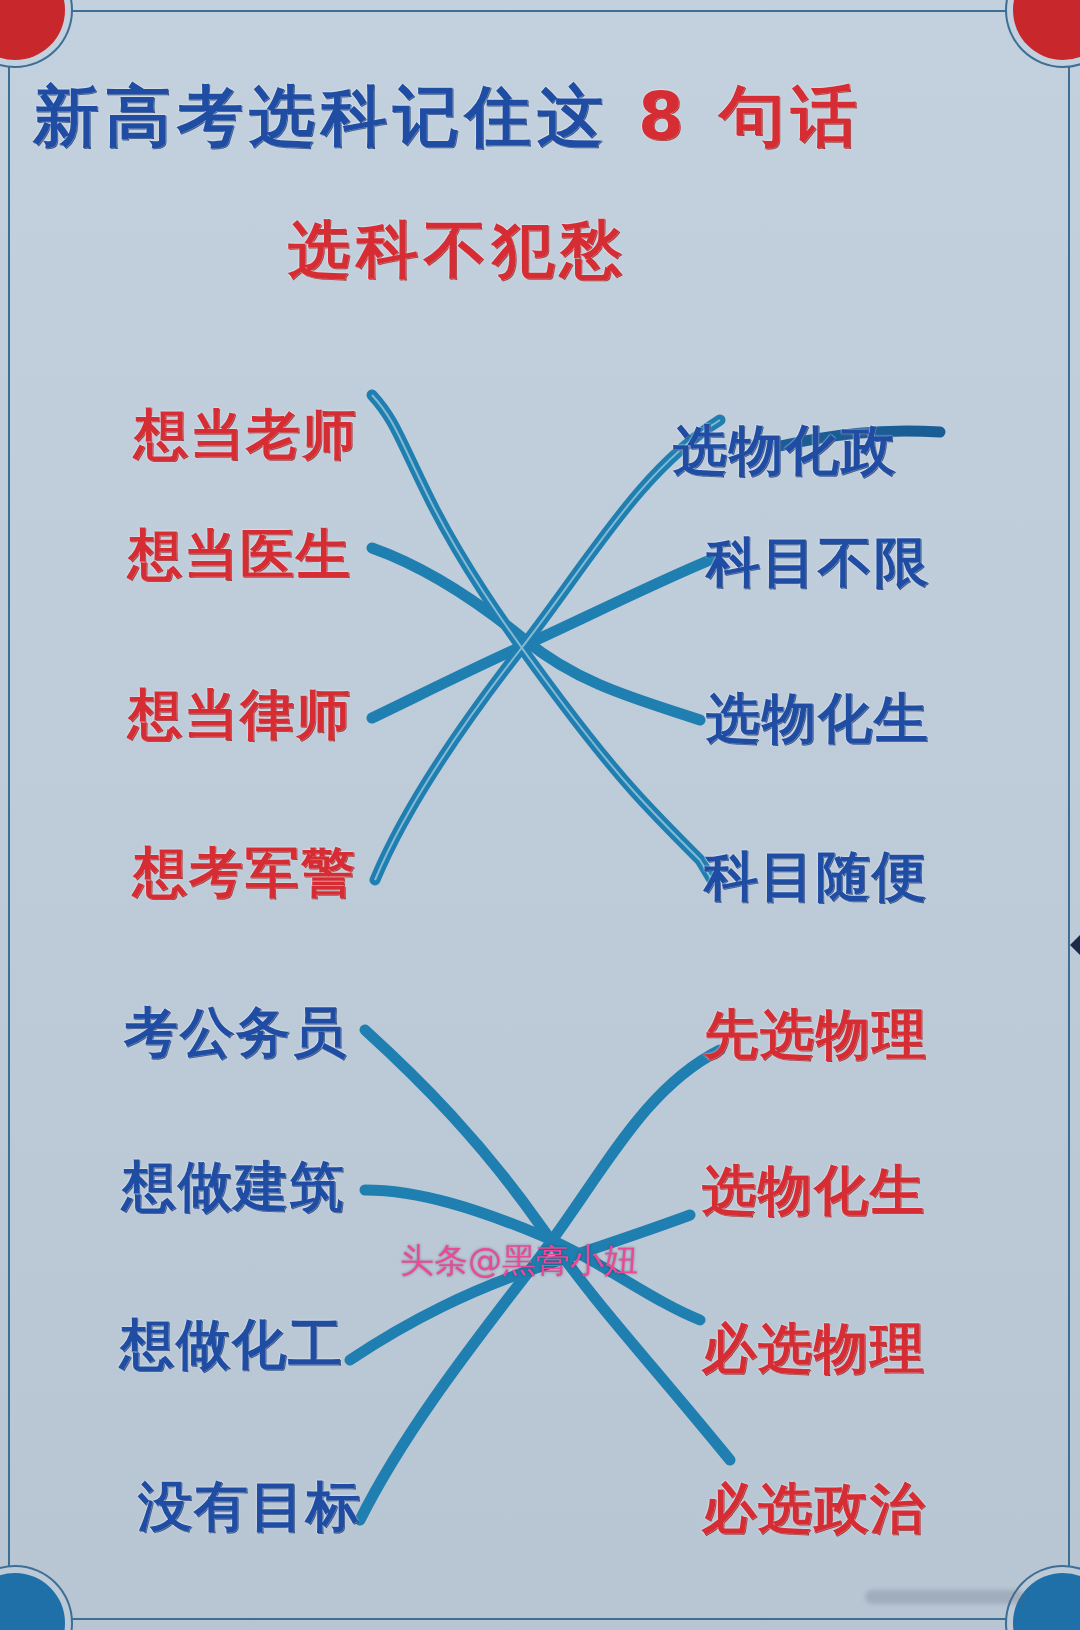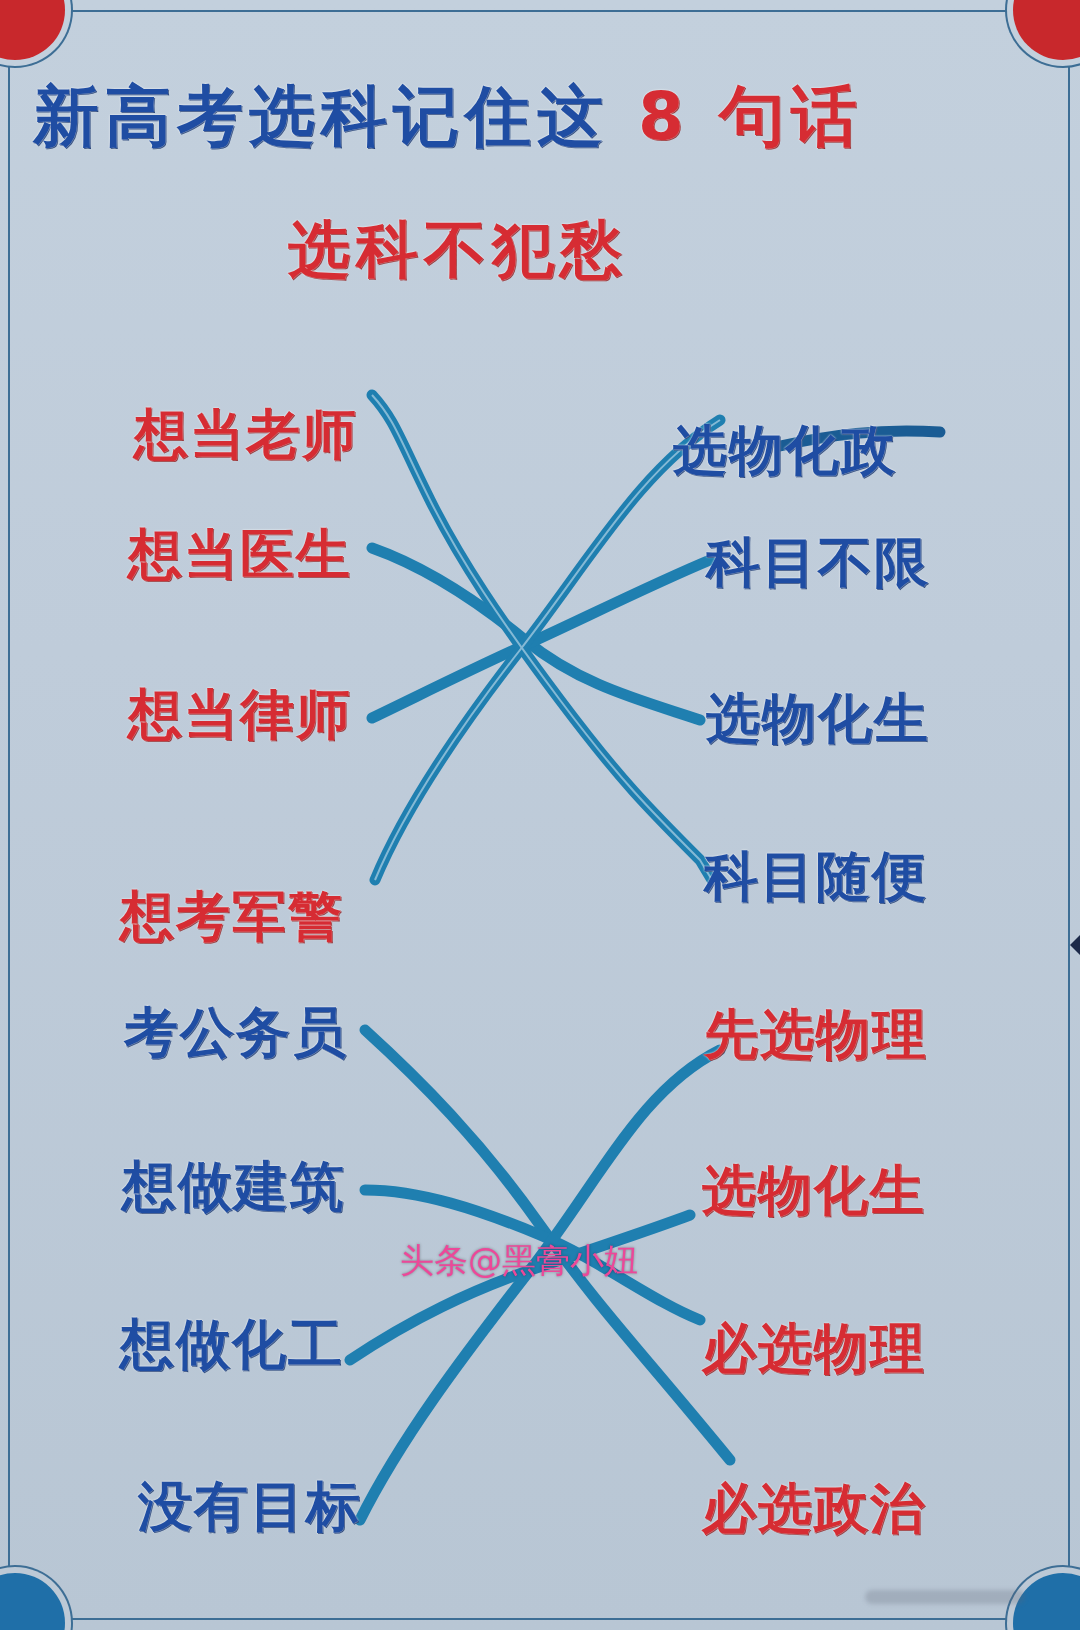--- a/index.html
+++ b/index.html
@@ -93,21 +93,21 @@
 
 <div class="label" style="left:134px; top:372px;margin-top:36px;">
   <span class="red">想当老师</span>
 </div>
 <div class="label" style="left:128px; top:528px;">
   <span class="red">想当医生</span>
 </div>
 <div class="label" style="left:128px; top:688px;">
   <span class="red">想当律师</span>
 </div>
-<div class="label" style="left:120px; top:846px;margin-top:44px;">
+<div class="label" style="left:133px; top:846px;">
   <span class="red">想考军警</span>
 </div>
 
 <div class="label" style="left:673px; top:378px;margin-top:46px;">
   <span class="blue">选物化政</span>
 </div>
 <div class="label" style="left:706px; top:536px;">
   <span class="blue">科目不限</span>
 </div>
 <div class="label" style="left:706px; top:692px;">

